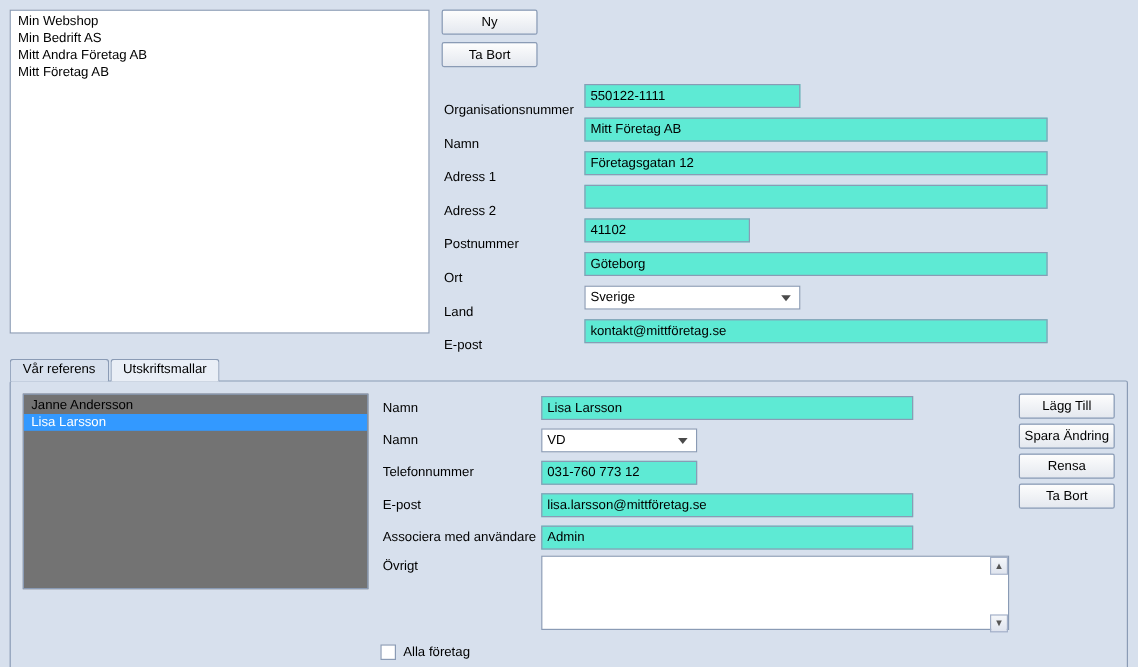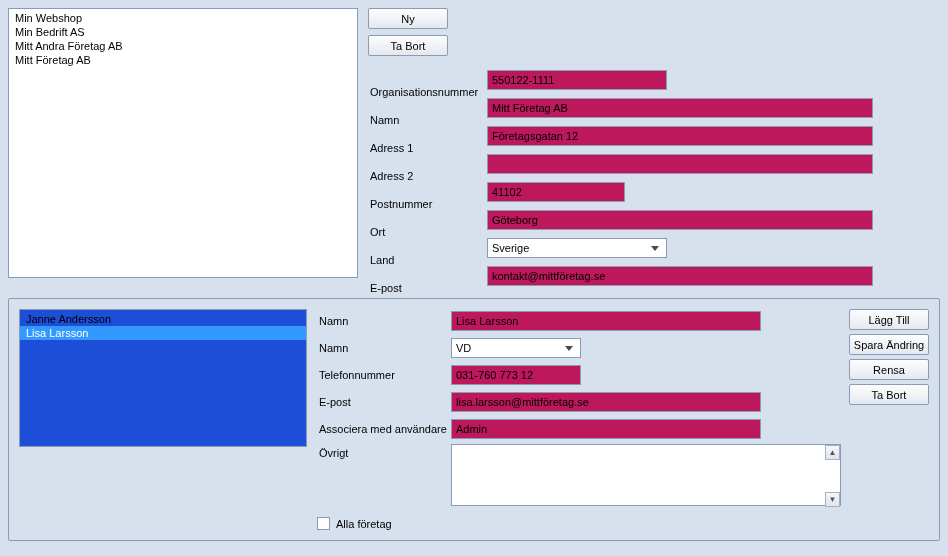--- a/index.html
+++ b/index.html
@@ -66,21 +66,21 @@
     color: #000;
     margin-top: 24px;
   }
   .form-label-ref {
     width: 130px;
     padding-left: 2px;
   }
   .text-input {
     height: 20px;
     border: 1px solid #8a9bb5;
-    background: #be185d;
+    background: #5eead4;
     padding: 1px 4px;
     font-family: inherit;
     font-size: 11px;
   }
   .w1 { width: 180px; }
   .w2 { width: 386px; }
   .w3 { width: 138px; }
   .select {
     height: 20px;
     border: 1px solid #8a9bb5;
@@ -129,24 +129,24 @@
   }
   .tab-body {
     border: 1px solid #8a9bb5;
     border-radius: 2px;
     padding: 10px;
     display: flex;
     gap: 10px;
     min-height: 210px;
   }
   .ref-list {
-    background: #1d4ed8;
+    background: #737373;
     border: 1px solid #8a9bb5;
     width: 335px;
-    height: 138px;
+    height: 163px;
     overflow: auto;
     padding: 2px 0;
   }
   .ref-form {
     flex: 1;
     display: flex;
     flex-direction: column;
     gap: 3px;
   }
   .ref-buttons {
@@ -249,20 +249,24 @@
         </div>
       </div>
       <div class="form-row">
         <div class="form-label">E-post</div>
         <input class="text-input w2" value="kontakt@mittföretag.se" style="">
       </div>
     </div>
   </div>
 
   <div class="tab-area">
+    <div class="tab-strip">
+      <div class="tab active">Vår referens</div>
+      <div class="tab">Utskriftsmallar</div>
+    </div>
     <div class="tab-body">
       <div class="ref-list">
         <div class="listbox-item">Janne Andersson</div>
         <div class="listbox-item selected">Lisa Larsson</div>
       </div>
 
       <div class="bottom-right-col" style="flex:1;">
         <div class="ref-form">
           <div class="form-row">
             <div class="form-label-ref">Namn</div>

